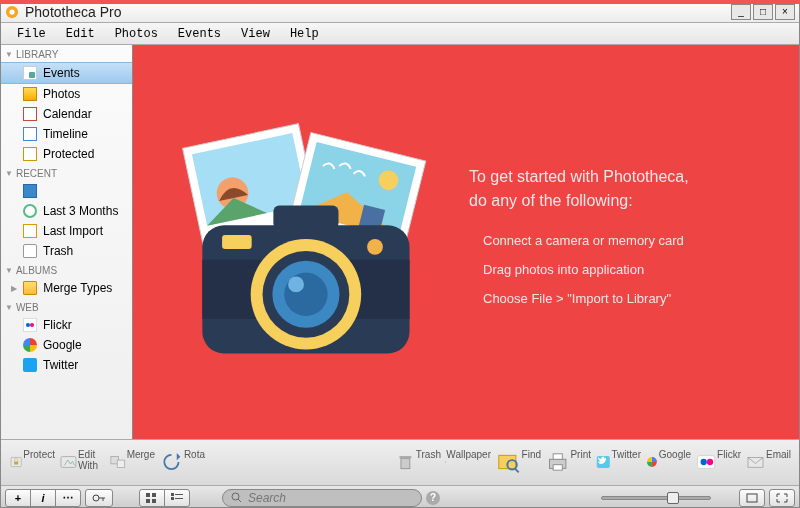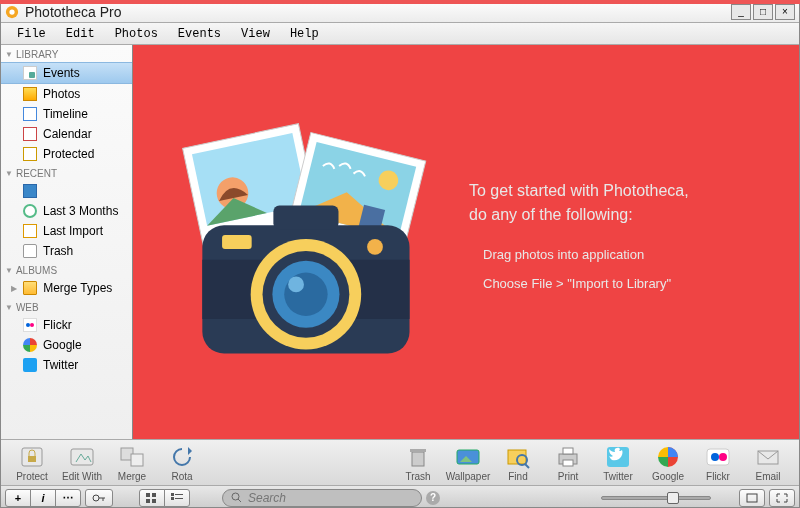--- a/index.html
+++ b/index.html
@@ -105,22 +105,21 @@
   height: 46px;
   background: linear-gradient(#f0f0f0, #d9d9d9);
   border-top: 1px solid #aaa;
   display: flex;
   align-items: center;
   padding: 2px 8px;
   gap: 4px;
 }
 .tool {
   display: flex;
-  flex-direction: column;
-  align-items: center;
+  flex-direction: row;
   width: 46px;
   cursor: pointer;
   font-size: 10px;
   color: #555;
 }
 .tool .ticon {
   width: 28px; height: 26px; margin-bottom: 1px;
 }
 .tool-spacer { flex: 1; }
 .bottombar {
@@ -248,26 +247,26 @@
       </div>
     <div class="side-item selected">
         <span class="sicon icon-ev"></span>
         <span>Events</span>
       </div>
     <div class="side-item">
         <span class="sicon icon-ph"></span>
         <span>Photos</span>
       </div>
     <div class="side-item">
+        <span class="sicon icon-ca"></span>
+        <span>Calendar</span>
+      </div>
+    <div class="side-item">
         <span class="sicon icon-ti"></span>
         <span>Timeline</span>
-      </div>
-    <div class="side-item">
-        <span class="sicon icon-ca"></span>
-        <span>Calendar</span>
       </div>
     <div class="side-item">
         <span class="sicon icon-pr"></span>
         <span>Protected</span>
       </div>
 
     <div class="section-header">
         <span class="tri">▼</span>
         <span>RECENT</span>
       </div>
@@ -350,20 +349,21 @@
           <circle cx="95" cy="80" r="8" fill="#6fb4e0"></circle>
         </g>
       </svg>
     </div>
     <div class="getstarted">
       <div class="gs-head">
         <div>To get started with Phototheca,</div>
         <div>do any of the following:</div>
       </div>
       <div class="gs-list">
+        <div>Connect a camera or memory card</div>
         <div>Drag photos into application</div>
         <div>Choose File &gt; "Import to Library"</div>
       </div>
     </div>
   </div>
 </div>
 
 <div class="toolbar">
   <div class="tool">
     <svg class="ticon" viewBox="0 0 28 26">

